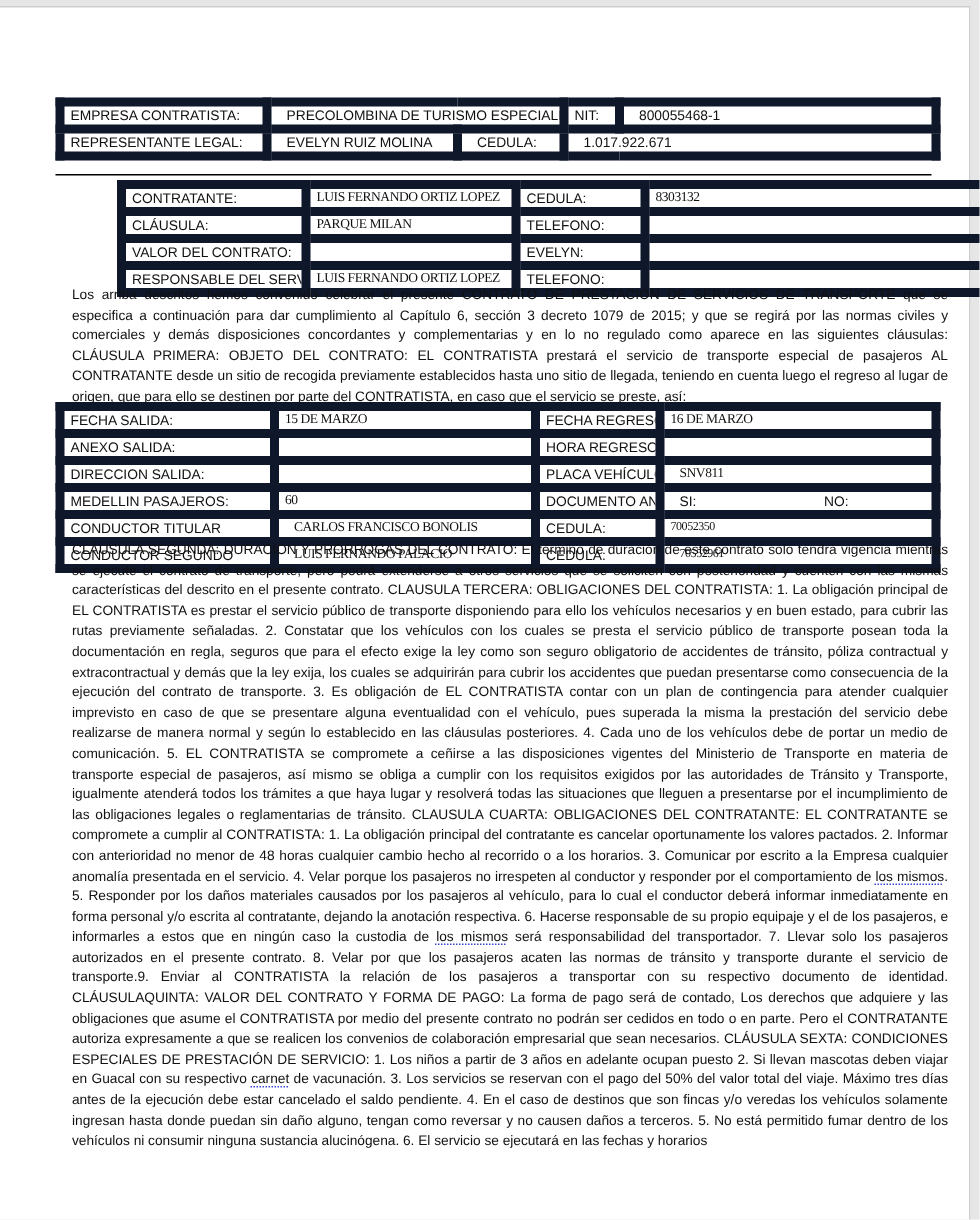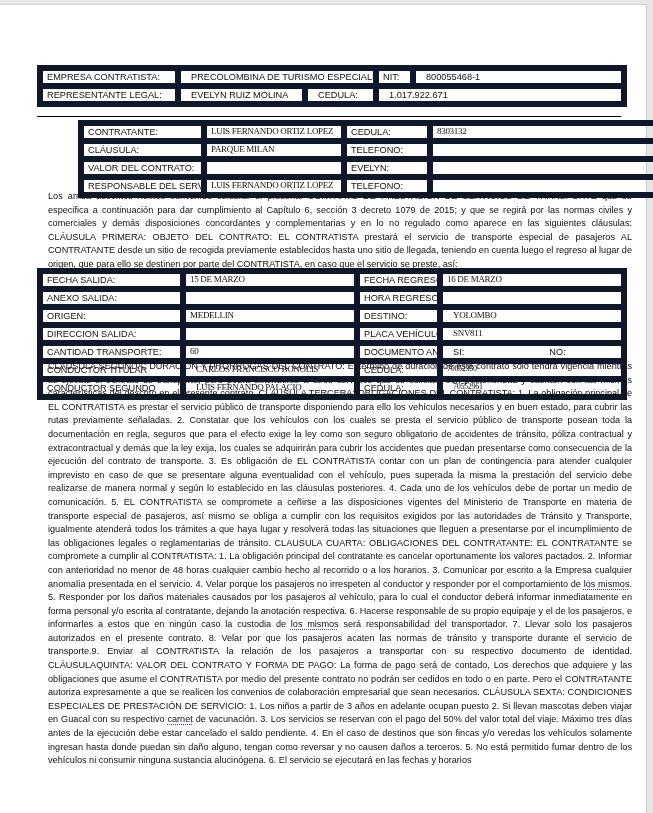--- a/index.html
+++ b/index.html
@@ -138,33 +138,27 @@
       <td>FECHA REGRESO:</td>
       <td class="serif">16  DE MARZO</td>
     </tr>
     <tr>
       <td>ANEXO SALIDA:</td>
       <td></td>
       <td>HORA REGRESO:</td>
       <td></td>
     </tr>
     <tr>
-      <td>ORIGEN:</td>
-      <td class="serif">MEDELLIN</td>
-      <td>DESTINO:</td>
-      <td class="serif pad-l">YOLOMBO</td>
-    </tr>
-    <tr>
       <td>DIRECCION SALIDA:</td>
       <td></td>
       <td>PLACA VEHÍCULO:</td>
       <td class="serif pad-l">SNV811</td>
     </tr>
     <tr>
-      <td>CANTIDAD TRANSPORTE:</td>
+      <td>MEDELLIN PASAJEROS:</td>
       <td class="serif">60</td>
       <td>DOCUMENTO ANEXO</td>
       <td class="pad-l">
         <span>SI:</span>
         <span style="display:inline-block;width:80px"></span>
         <span>NO:</span>
       </td>
     </tr>
     <tr>
       <td>CONDUCTOR TITULAR</td>

